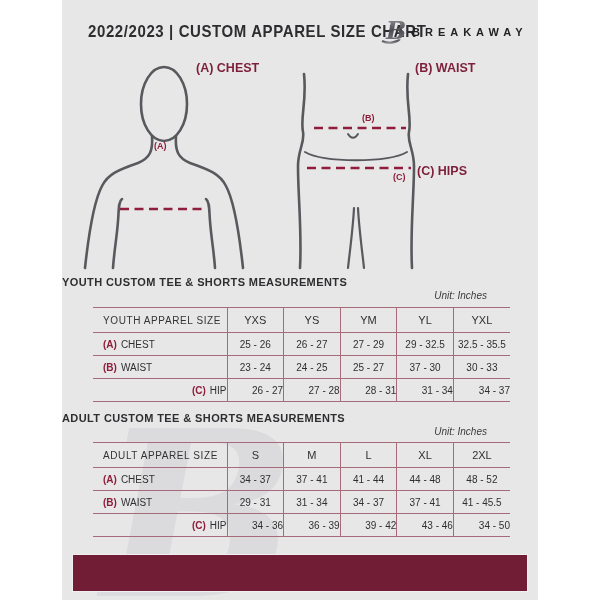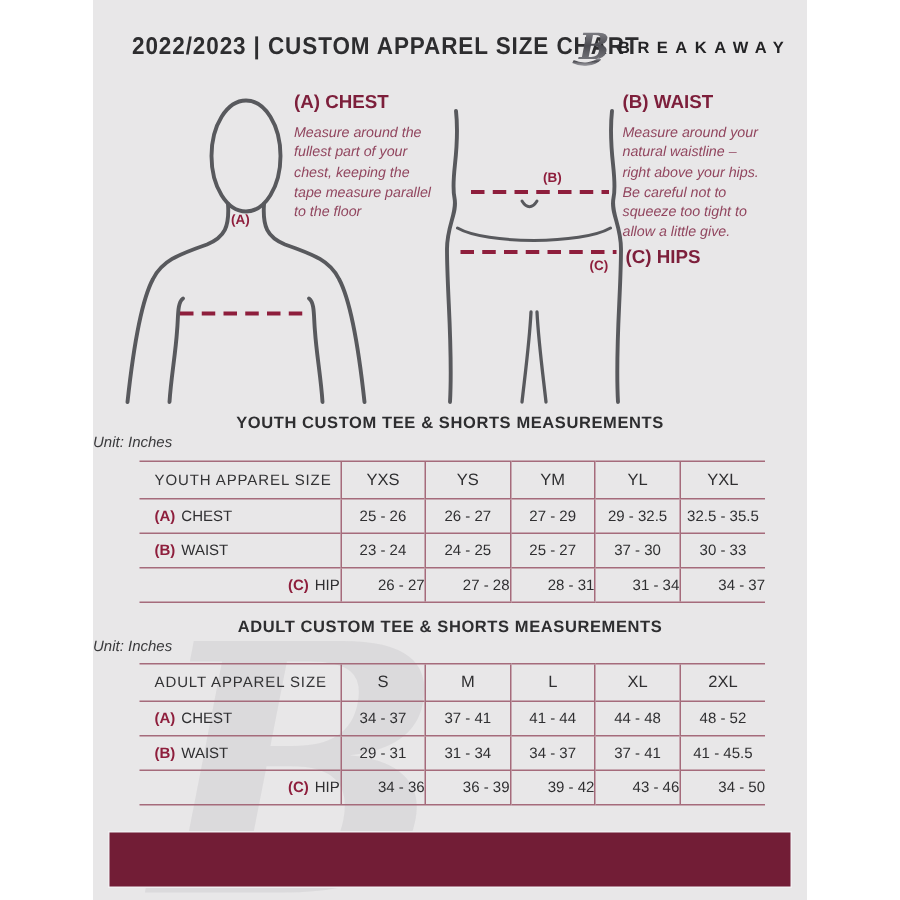--- a/index.html
+++ b/index.html
@@ -22,23 +22,23 @@
   
   .sec-head{font-size:12.5px;font-weight:bold;color:#7d1f3b;z-index:2;white-space:nowrap;}
   .sec-body{font-size:9.5px;font-style:italic;color:#91455e;line-height:1.4;
     white-space:pre-line;z-index:2;}
 
   
   .diagram-svg{left:0;top:56px;z-index:1;}
   .dash-label{font-size:9px;font-weight:bold;color:#8e1e3c;z-index:2;}
 
   
-  .tbl-title{left:0;width:476px;text-align:center;font-size:11px;font-weight:bold;
+  .tbl-title{left:0;width:476px;text-align:left;font-size:11px;font-weight:bold;
     color:#2e2e30;letter-spacing:0.4px;z-index:2;}
-  .tbl-unit{left:0;width:425px;text-align:left;font-size:10px;font-style:italic;
+  .tbl-unit{left:0;width:425px;text-align:right;font-size:10px;font-style:italic;
     color:#3a3a3c;z-index:2;}
   .size-table{left:31px;width:417px;z-index:2;}
   table{border-collapse:collapse;table-layout:fixed;width:417px;color:#2f2f31;}
   td{border-top:1.5px solid #a56b7b;border-left:1.5px solid #a56b7b;text-align:center;
      font-size:10px;height:22px;padding:0;overflow:hidden;white-space:nowrap;margin-top:24px;}
   td:first-child{border-left:none;text-align:left;padding-left:10px;}
   tr.hdr td{height:24px;font-weight:normal;font-size:11px;}
   tr.hdr td:first-child{font-weight:normal;font-size:10px;letter-spacing:0.6px;color:#333335;}
   tr:last-child td{border-bottom:1.5px solid #a56b7b;text-align:right;}
   .pfx{color:#8e1e3c;font-weight:bold;margin-right:4px;}
@@ -91,33 +91,22 @@
       <line x1="58" y1="153" x2="145" y2="153"></line>
       <line x1="252" y1="72" x2="344" y2="72"></line>
       <line x1="245" y1="112" x2="349" y2="112"></line>
     </g>
   </svg>
   <span class="abs dash-label" style="left:92px;top:141px">(A)</span>
   <span class="abs dash-label" style="left:300px;top:113px">(B)</span>
   <span class="abs dash-label" style="left:331px;top:172px">(C)</span>
 
   <div class="abs sec-head" style="left:134px;top:61px">(A) CHEST</div>
-  <div class="abs sec-body" style="left:134px;top:82px;width:110px">Measure around the
-fullest part of your
-chest, keeping the
-tape measure parallel
-to the floor</div>
 
   <div class="abs sec-head" style="left:353px;top:61px">(B) WAIST</div>
-  <div class="abs sec-body" style="left:353px;top:82px;width:120px">Measure around your
-natural waistline –
-right above your hips.
-Be careful not to
-squeeze too tight to
-allow a little give.</div>
 
   <div class="abs sec-head" style="left:355px;top:164px">(C) HIPS</div>
 
   <div class="abs tbl-title" style="top:276px">YOUTH CUSTOM TEE &amp; SHORTS MEASUREMENTS</div>
   <div class="abs tbl-unit" style="top:290px">Unit: Inches</div>
   <div class="abs size-table" style="top:307px">
     <table>
       <colgroup>
           <col style="width:134px">
           <col>

